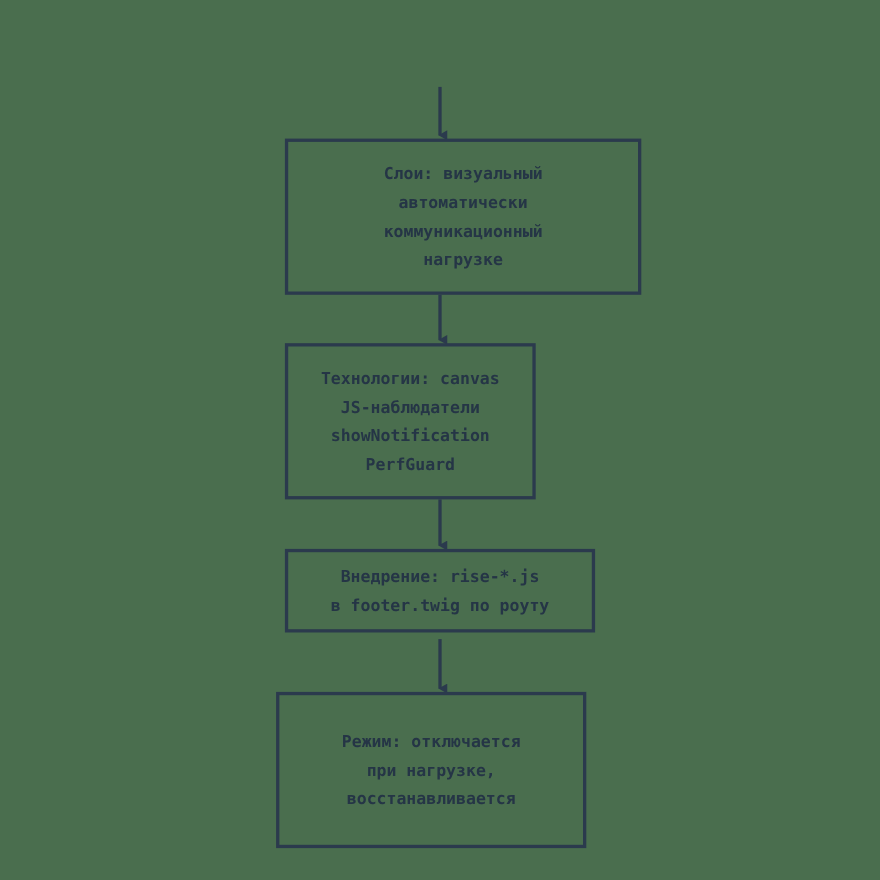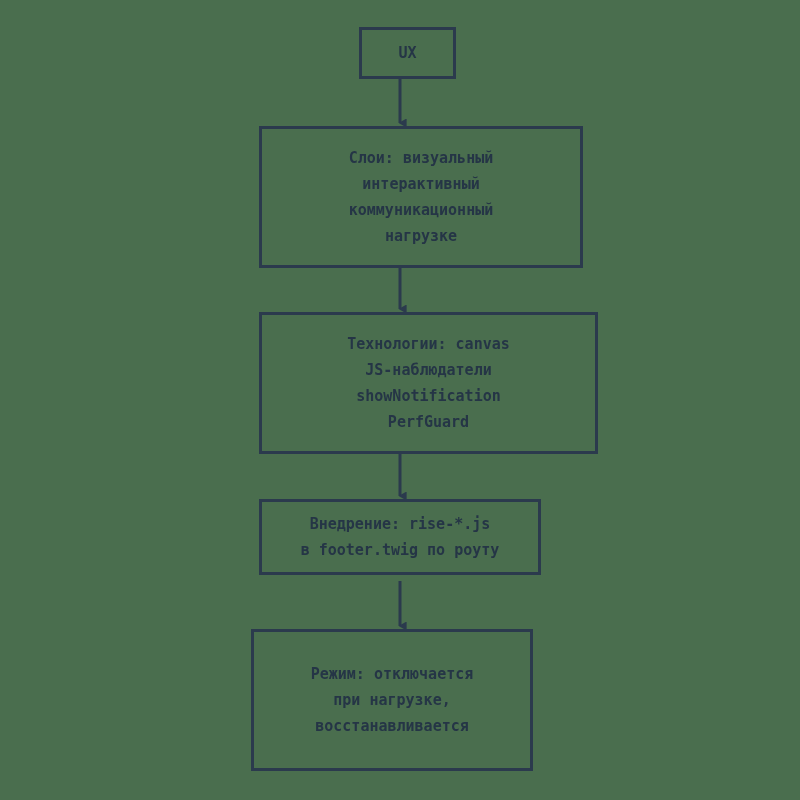--- a/index.html
+++ b/index.html
@@ -54,21 +54,21 @@
   }
   #node-layers {
     left: 259px;
     top: 126px;
     width: 324px;
     height: 142px;
   }
   #node-tech {
     left: 259px;
     top: 312px;
-    width: 339px;
+    width: 228px;
     height: 142px;
   }
   #node-deploy {
     left: 259px;
     top: 499px;
     width: 282px;
     height: 76px;
   }
   #node-mode {
     left: 251px;
@@ -91,27 +91,24 @@
 
     <line x1="400" y1="79" x2="400" y2="123" stroke="#2b3a4d" stroke-width="3" marker-end="url(#arrowhead)"></line>
 
     <line x1="400" y1="268" x2="400" y2="309" stroke="#2b3a4d" stroke-width="3" marker-end="url(#arrowhead)"></line>
 
     <line x1="400" y1="454" x2="400" y2="496" stroke="#2b3a4d" stroke-width="3" marker-end="url(#arrowhead)"></line>
 
     <line x1="400" y1="581" x2="400" y2="626" stroke="#2b3a4d" stroke-width="3" marker-end="url(#arrowhead)"></line>
   </svg>
 
-  <div class="node-box" id="node-ux">
-    <div class="node-line">UX</div>
-  </div>
 
   <div class="node-box" id="node-layers">
     <div class="node-line">Слои: визуальный</div>
-    <div class="node-line">интерактивный</div>
+    <div class="node-line">автоматически</div>
     <div class="node-line">коммуникационный</div>
     <div class="node-line">нагрузке</div>
   </div>
 
   <div class="node-box" id="node-tech">
     <div class="node-line">Технологии: canvas</div>
     <div class="node-line">JS-наблюдатели</div>
     <div class="node-line">showNotification</div>
     <div class="node-line">PerfGuard</div>
   </div>

